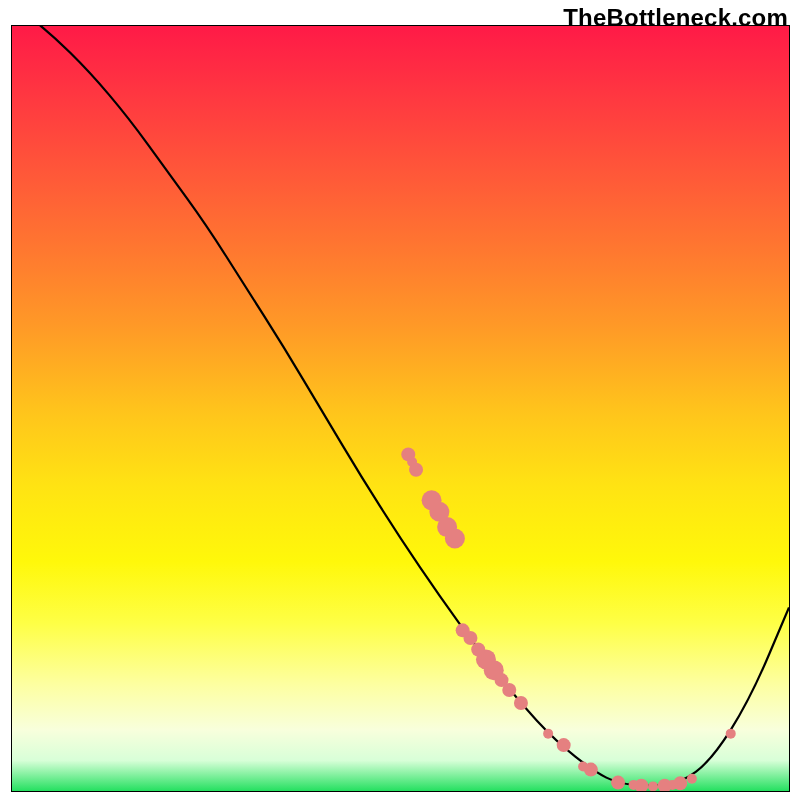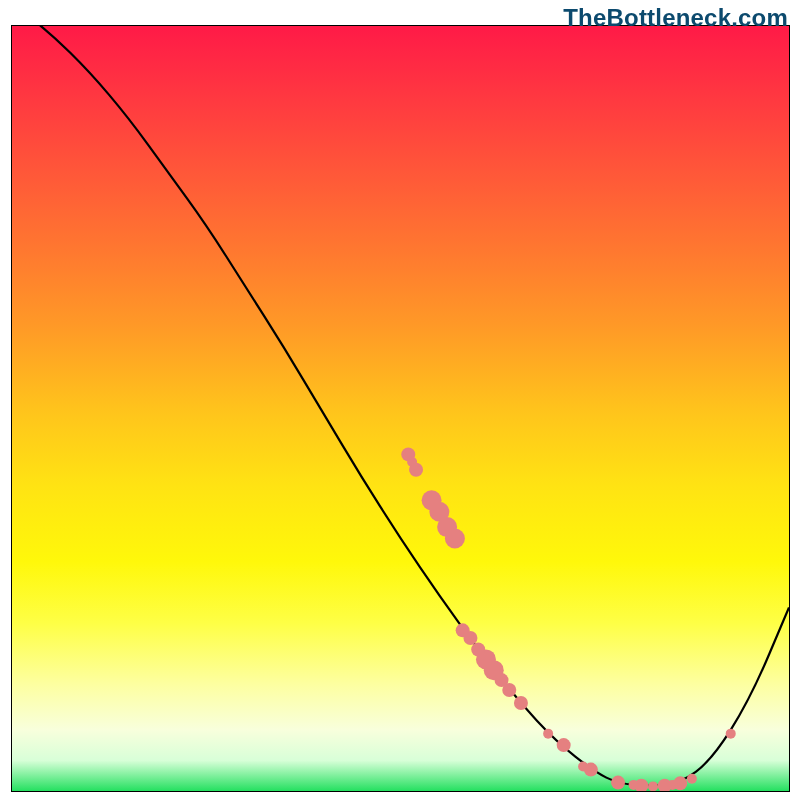--- a/index.html
+++ b/index.html
@@ -14,21 +14,21 @@
     position: relative;
     width: 800px;
     height: 800px;
   }
   .watermark {
     position: absolute;
     top: 4px;
     right: 12px;
     font-size: 24px;
     font-weight: bold;
-    color: #0c4a6e;
+    color: #000000;
     letter-spacing: 0.2px;
     z-index: 10;
   }
   .plot {
     position: absolute;
     left: 11px;
     top: 25px;
     width: 779px;
     height: 767px;
     border: 1px solid #000;

